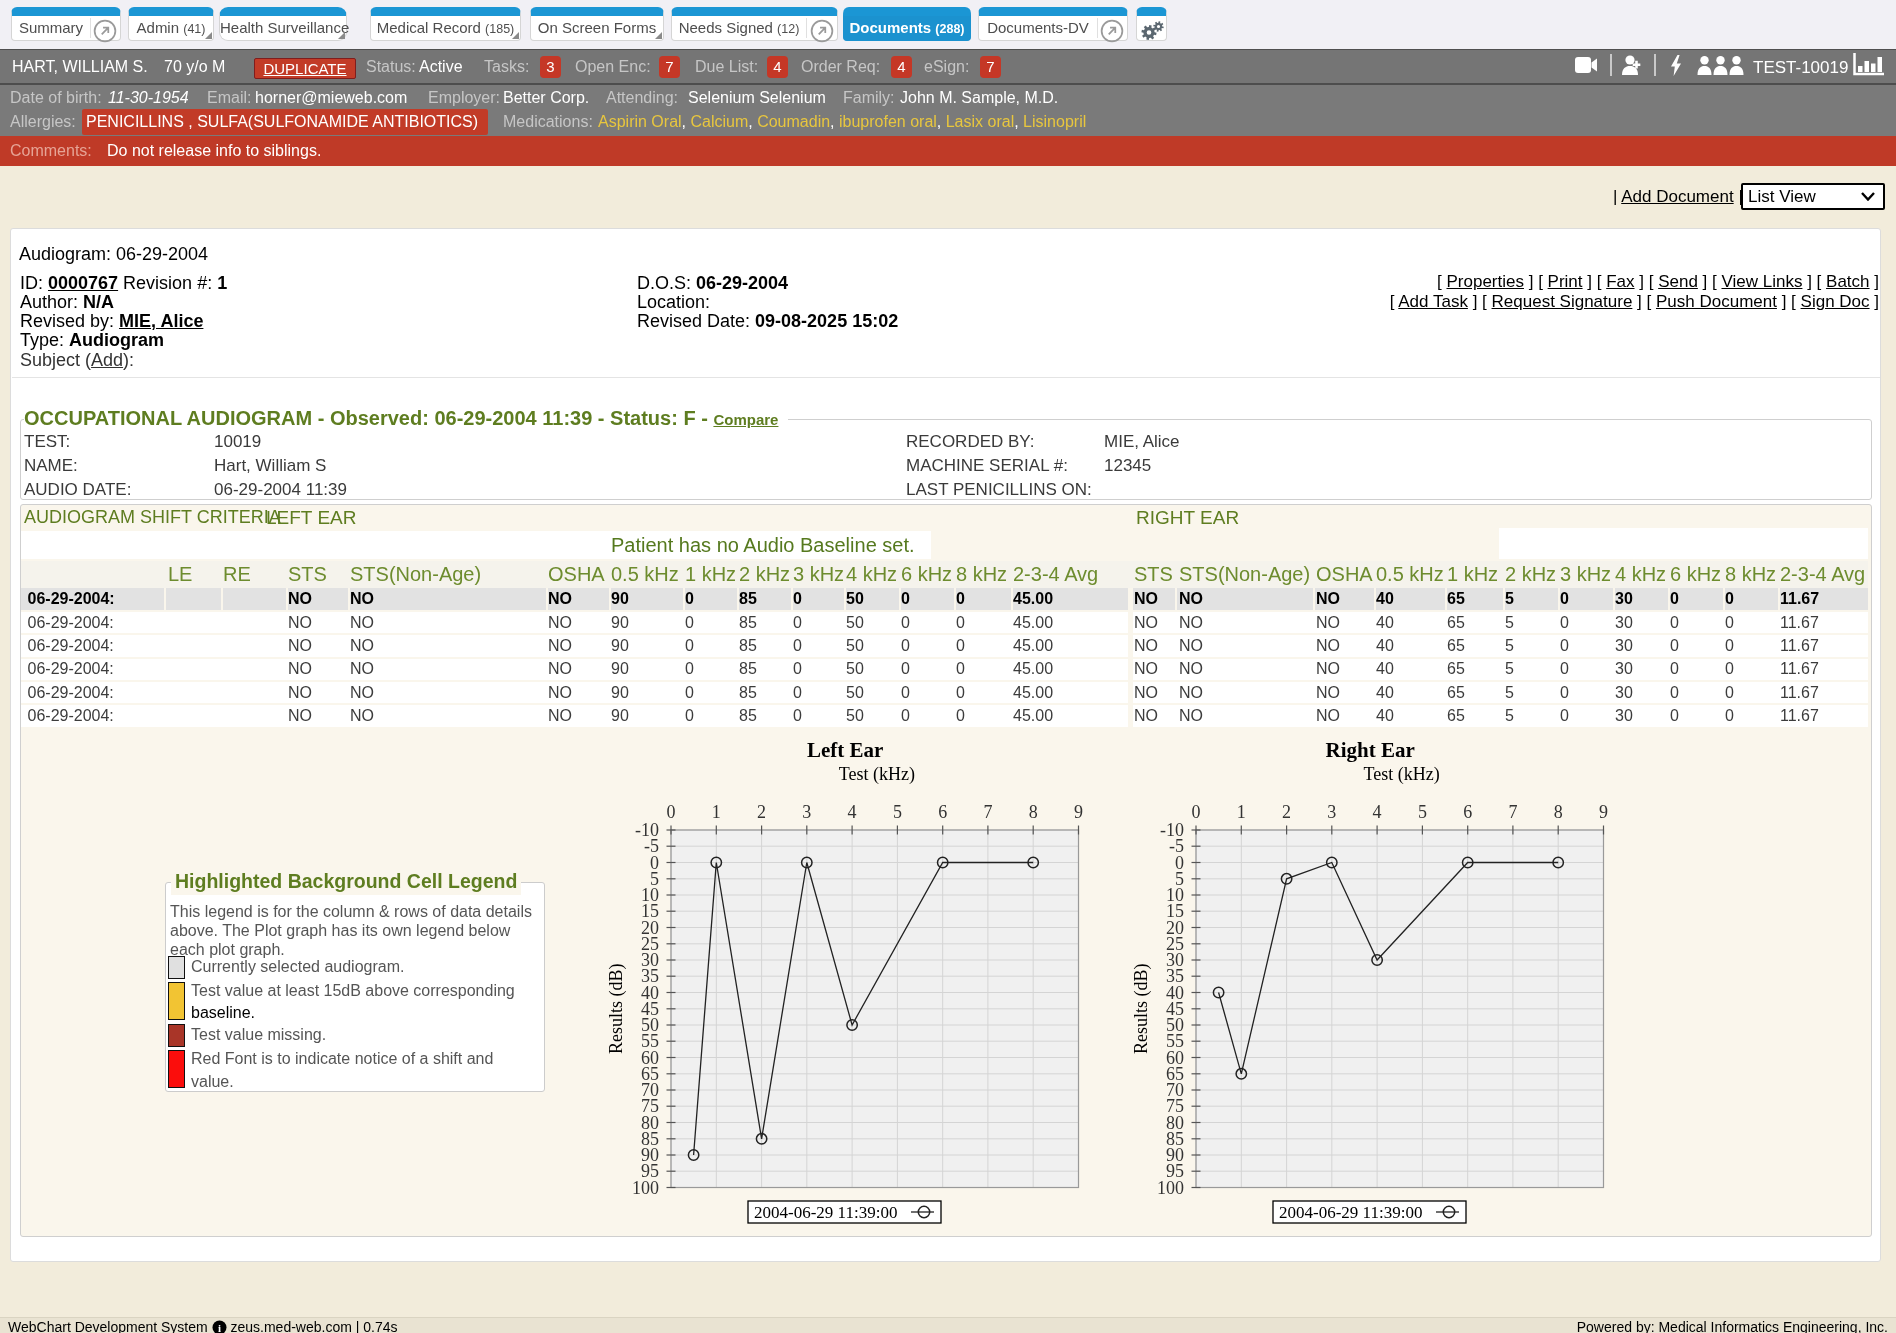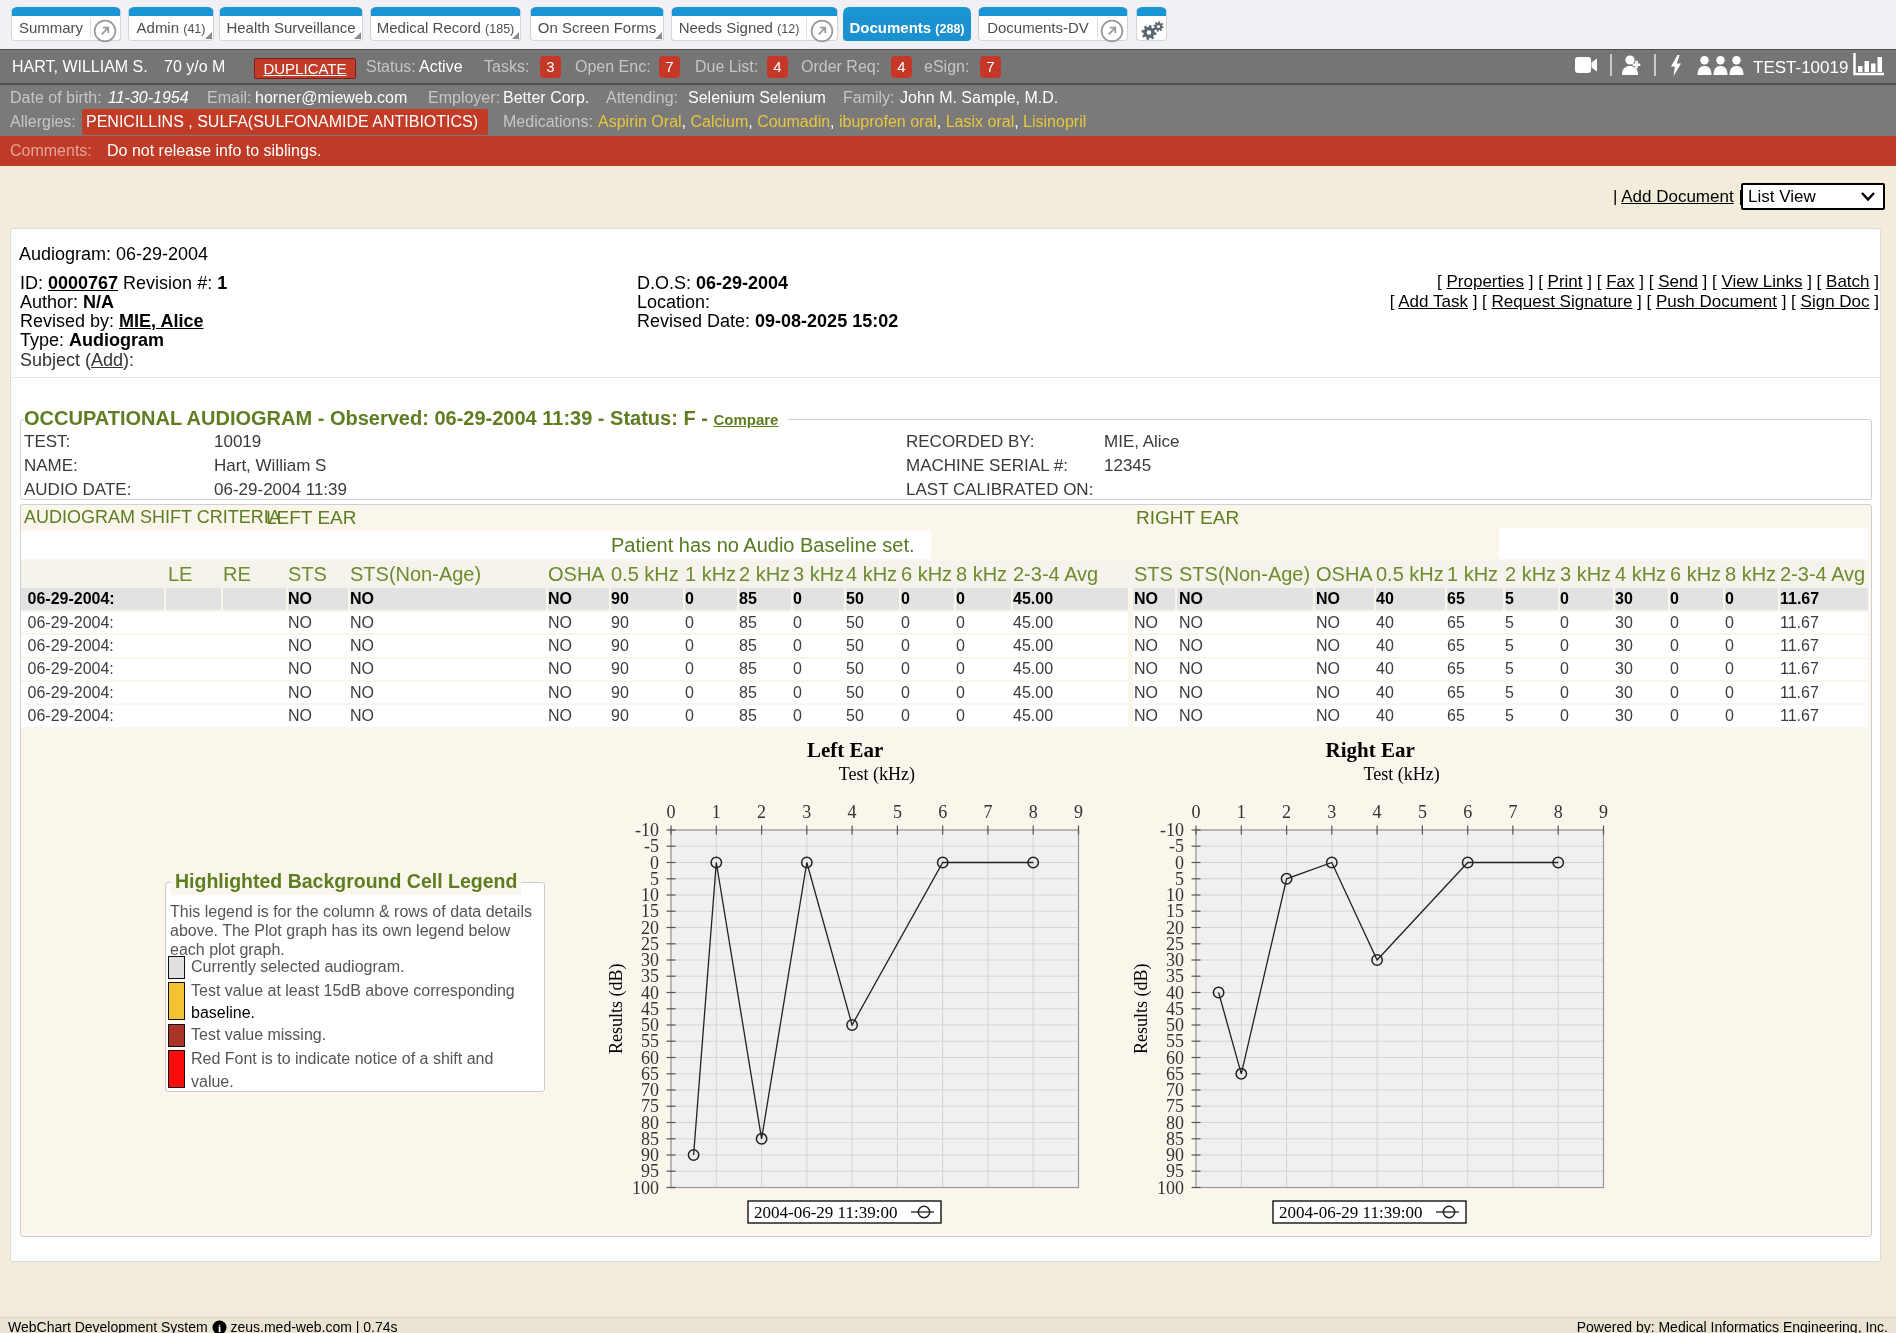--- a/index.html
+++ b/index.html
@@ -21,21 +21,21 @@
       <svg width="24" height="24" viewBox="0 0 22 22" style="position:absolute;top:3px">
         <circle cx="11" cy="11" r="9.5" fill="none" stroke="#9a9a9a" stroke-width="1.6"></circle>
         <path d="M8 14 L14 8 M9.2 8 H14 V12.8" fill="none" stroke="#9a9a9a" stroke-width="1.6"></path>
       </svg>
     </div>
   </div>
 <div class="tab" style="left:128px;width:86px;">
     <span class="lbl" style="line-height:23px">Admin <small>(41)</small></span>
     <div class="corner"></div>
   </div>
-<div class="tab" style="left:219px;width:144px;">
+<div class="tab" style="left:219px;width:128px;border-radius:9px;">
     <span class="lbl" style="line-height:23px">Health Surveillance</span>
     <div class="corner"></div>
   </div>
 <div class="tab" style="left:370px;width:151px;">
     <span class="lbl" style="line-height:23px">Medical Record <small>(185)</small></span>
     <div class="corner"></div>
   </div>
 <div class="tab" style="left:530px;width:134px;">
     <span class="lbl" style="line-height:23px">On Screen Forms</span>
     <div class="corner"></div>
@@ -159,21 +159,21 @@
 <div class="a" style="left:24px;top:429.5px;height:23px;font-size:17px;color:#3a3a3a;line-height:23px;white-space:nowrap;">TEST:</div>
 <div class="a" style="left:214px;top:429.5px;height:23px;font-size:17px;color:#3a3a3a;line-height:23px;white-space:nowrap;">10019</div>
 <div class="a" style="left:24px;top:453.5px;height:23px;font-size:17px;color:#3a3a3a;line-height:23px;white-space:nowrap;">NAME:</div>
 <div class="a" style="left:214px;top:453.5px;height:23px;font-size:17px;color:#3a3a3a;line-height:23px;white-space:nowrap;">Hart, William S</div>
 <div class="a" style="left:24px;top:477.5px;height:23px;font-size:17px;color:#3a3a3a;line-height:23px;white-space:nowrap;">AUDIO DATE:</div>
 <div class="a" style="left:214px;top:477.5px;height:23px;font-size:17px;color:#3a3a3a;line-height:23px;white-space:nowrap;">06-29-2004 11:39</div>
 <div class="a" style="left:906px;top:429.5px;height:23px;font-size:17px;color:#3a3a3a;line-height:23px;white-space:nowrap;">RECORDED BY:</div>
 <div class="a" style="left:1104px;top:429.5px;height:23px;font-size:17px;color:#3a3a3a;line-height:23px;white-space:nowrap;">MIE, Alice</div>
 <div class="a" style="left:906px;top:453.5px;height:23px;font-size:17px;color:#3a3a3a;line-height:23px;white-space:nowrap;">MACHINE SERIAL #:</div>
 <div class="a" style="left:1104px;top:453.5px;height:23px;font-size:17px;color:#3a3a3a;line-height:23px;white-space:nowrap;text-align:right;">12345</div>
-<div class="a" style="left:906px;top:477.5px;height:23px;font-size:17px;color:#3a3a3a;line-height:23px;white-space:nowrap;">LAST CALIBRATED ON:</div>
+<div class="a" style="left:906px;top:477.5px;height:23px;font-size:17px;color:#3a3a3a;line-height:23px;white-space:nowrap;">LAST PENICILLINS ON:</div>
 <div class="a" style="left:19.5px;top:504px;width:1852px;height:733px;background:#faf6ec;border:1px solid #cfcfcf;border-radius:3px;box-sizing:border-box;"></div>
 <div class="a" style="left:24px;top:505.0px;height:24px;font-size:18px;color:#5e7d20;line-height:24px;white-space:nowrap;">AUDIOGRAM SHIFT CRITERIA</div>
 <div class="a" style="left:266px;top:504.5px;height:25px;font-size:19px;color:#5e7d20;line-height:25px;white-space:nowrap;">LEFT EAR</div>
 <div class="a" style="left:1136px;top:504.5px;height:25px;font-size:19px;color:#5e7d20;line-height:25px;white-space:nowrap;">RIGHT EAR</div>
 <div class="a" style="left:21px;top:531px;width:910px;height:28px;background:#fff;"></div>
 <div class="a" style="left:1499px;top:528px;width:369px;height:31px;background:#fff;"></div>
 <div class="a" style="left:611px;top:532.0px;height:26px;font-size:20px;color:#55791e;line-height:26px;white-space:nowrap;">Patient has no Audio Baseline set.</div>
 <div class="a" style="left:21px;top:561px;width:1847px;height:27px;background:#f5f3ec;"></div>
 <div class="a" style="left:168px;top:561.0px;height:26px;font-size:20px;color:#6d8c2e;line-height:26px;white-space:nowrap;">LE</div>
 <div class="a" style="left:223px;top:561.0px;height:26px;font-size:20px;color:#6d8c2e;line-height:26px;white-space:nowrap;">RE</div>

